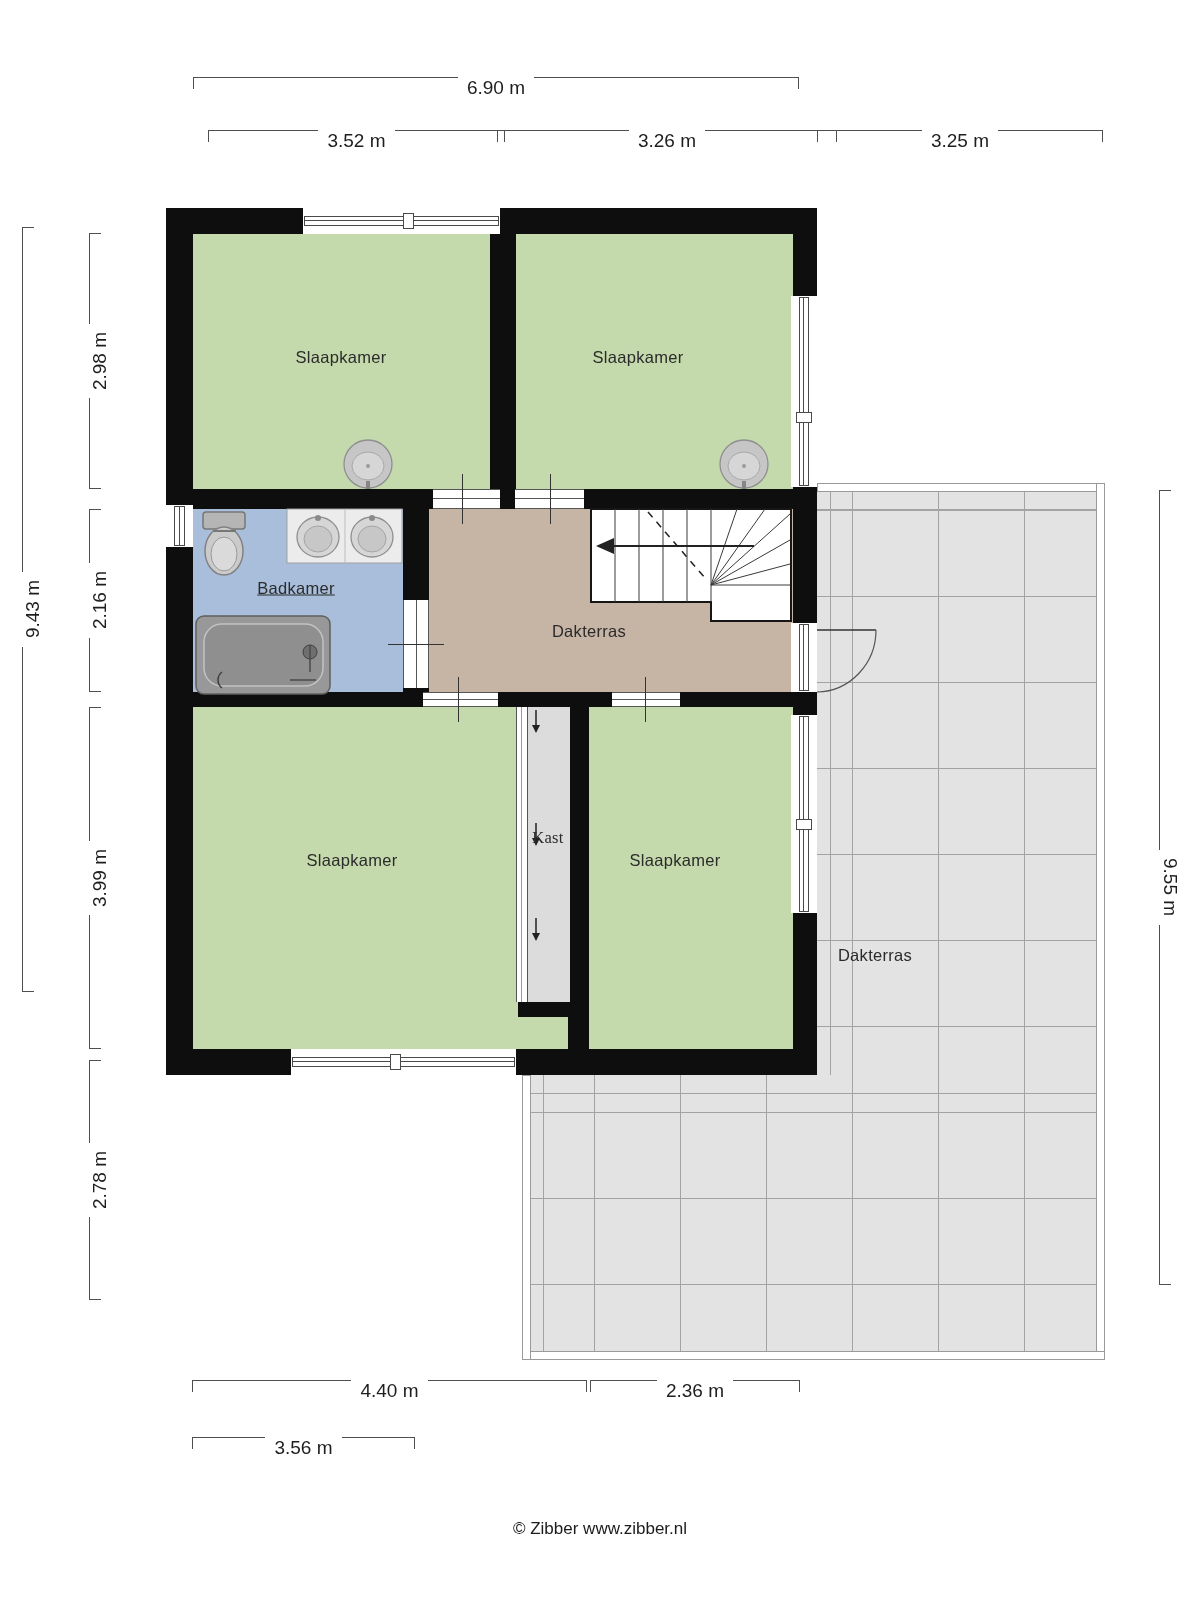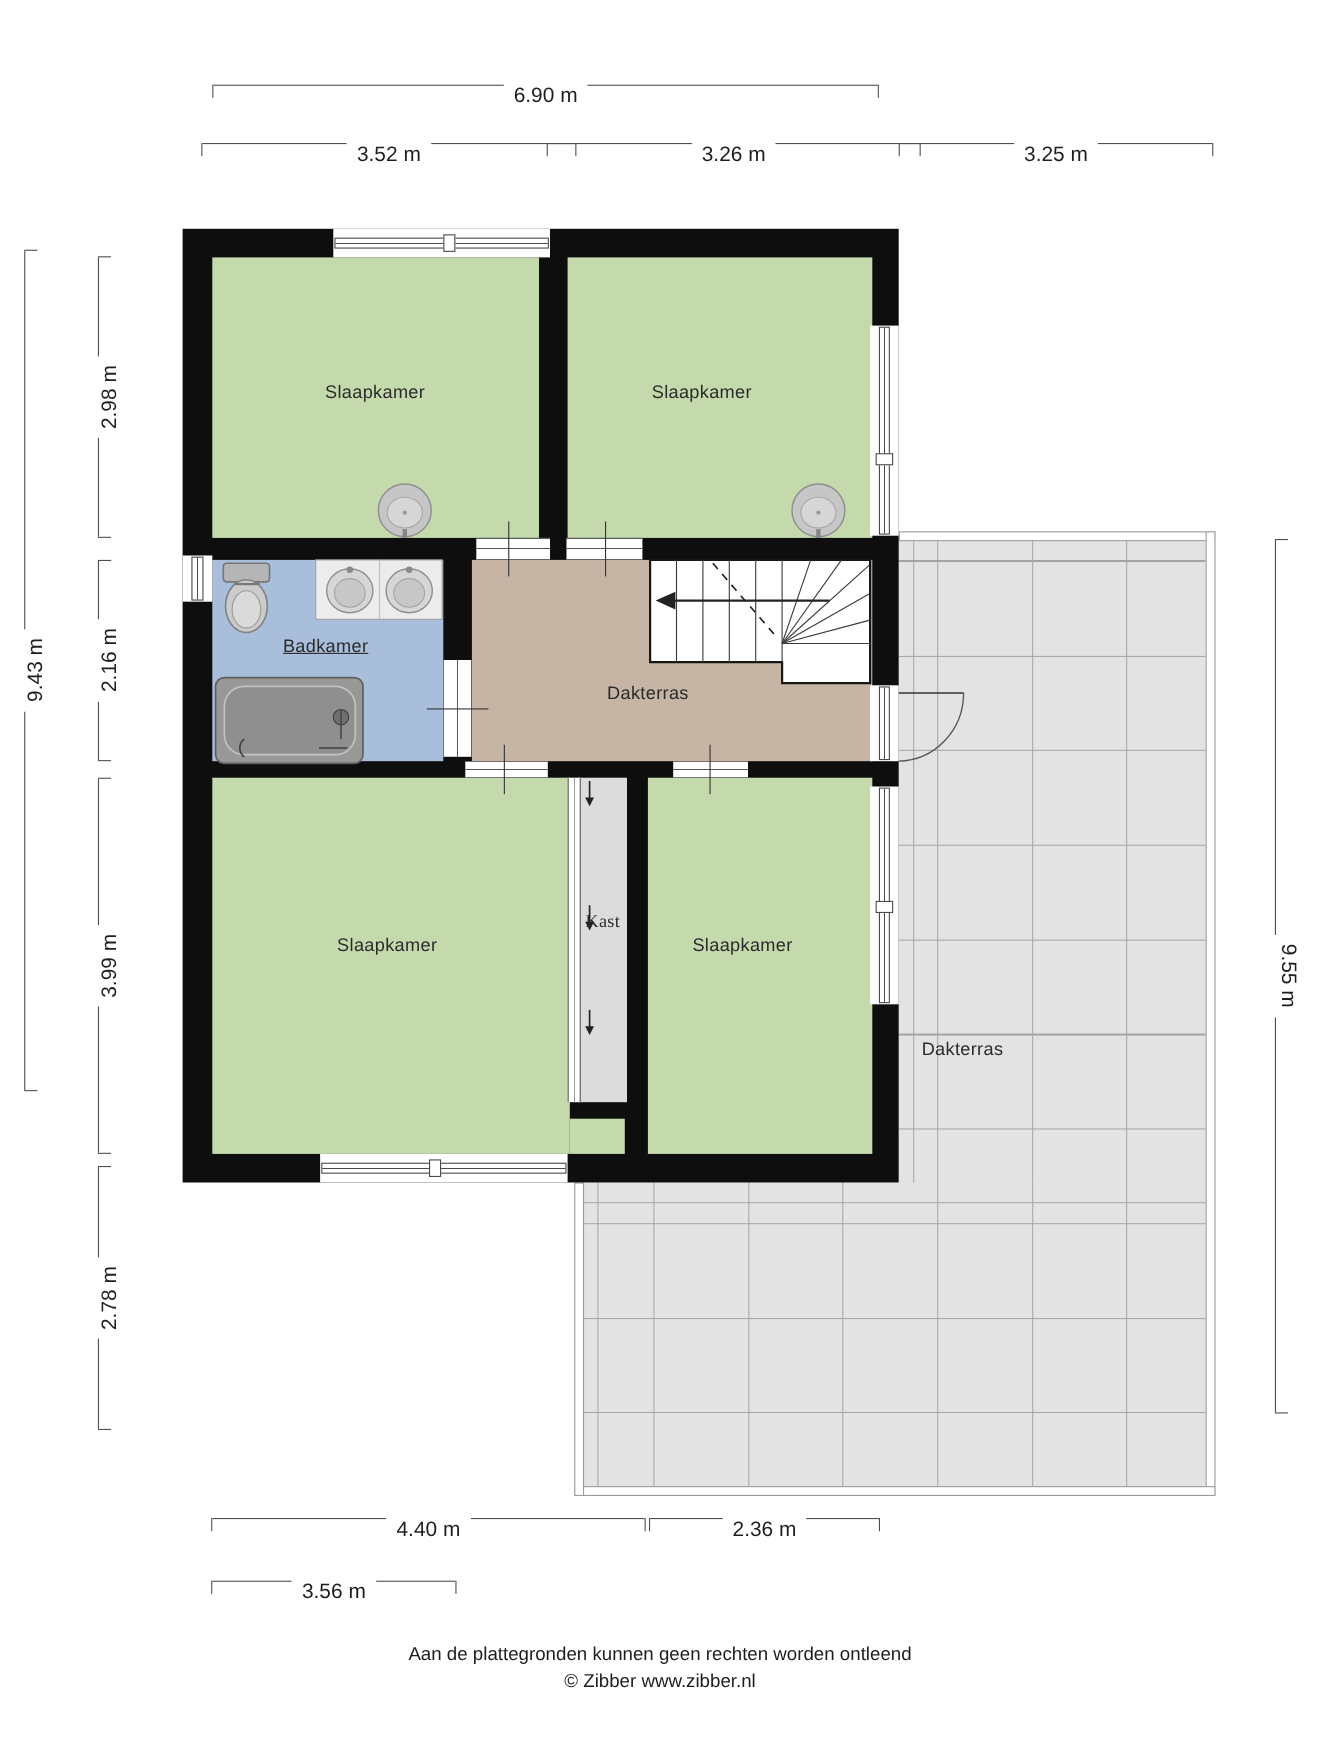--- a/index.html
+++ b/index.html
@@ -209,21 +209,21 @@
   <div class="rlabel" style="left:675px;top:860px;">Slaapkamer</div>
   <div class="rlabel" style="left:875px;top:955px;">Dakterras</div>
 
   <div class="dim dim-h" style="left:193px;top:77px;width:606px;height:16px;">
     <span class="tk"></span>
       <span class="ln"></span>
       <span class="lbl">6.90 m</span>
       <span class="ln"></span>
       <span class="tk"></span>
   </div>
-  <div class="dim dim-h" style="left:183px;top:130px;width:341px;height:16px;">
+  <div class="dim dim-h" style="left:208px;top:130px;width:297px;height:16px;">
     <span class="tk"></span>
       <span class="ln"></span>
       <span class="lbl">3.52 m</span>
       <span class="ln"></span>
       <span class="tk"></span>
   </div>
   <div class="dim dim-h" style="left:497px;top:130px;width:340px;height:16px;">
     <span class="tk"></span>
       <span class="ln"></span>
       <span class="lbl">3.26 m</span>
@@ -297,16 +297,15 @@
       <span class="tk"></span>
   </div>
   <div class="dim dim-h" style="left:192px;top:1437px;width:223px;height:16px;">
     <span class="tk"></span>
       <span class="ln"></span>
       <span class="lbl">3.56 m</span>
       <span class="ln"></span>
       <span class="tk"></span>
   </div>
 
-  <div class="footer" style="top:1494px;">Aan de plattegronden kunnen geen rechten worden ontleend</div>
   <div class="footer" style="top:1519px;">© Zibber www.zibber.nl</div>
 
 </div>
 
 </body></html>

